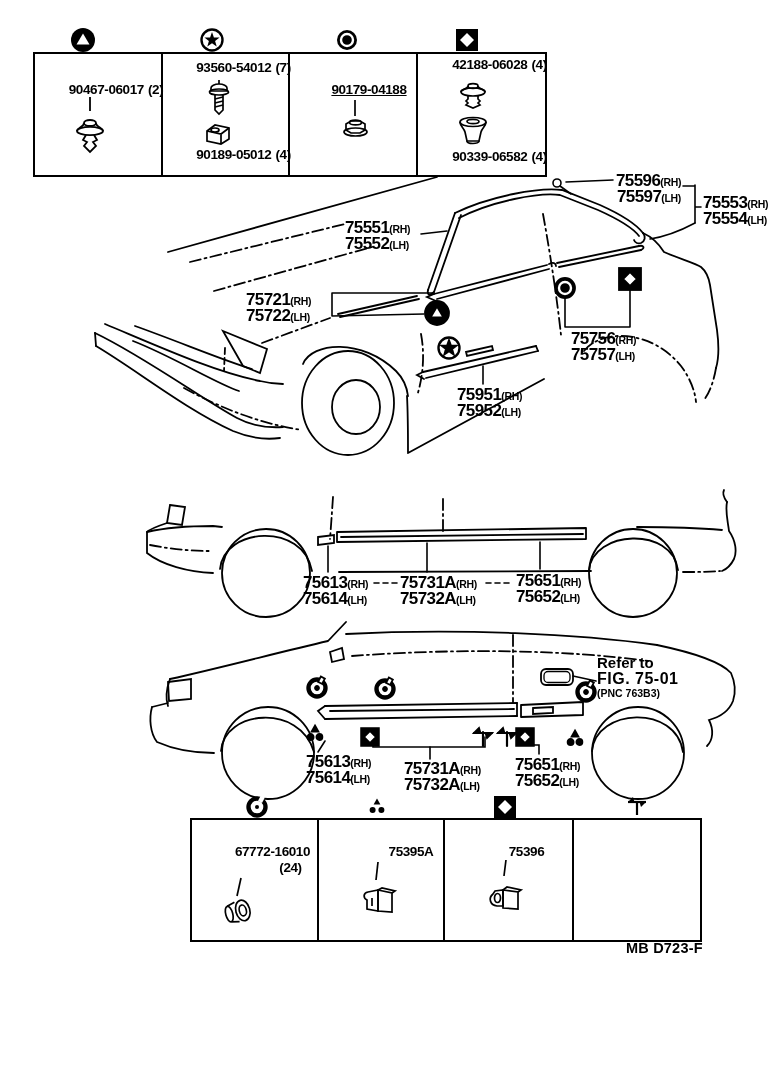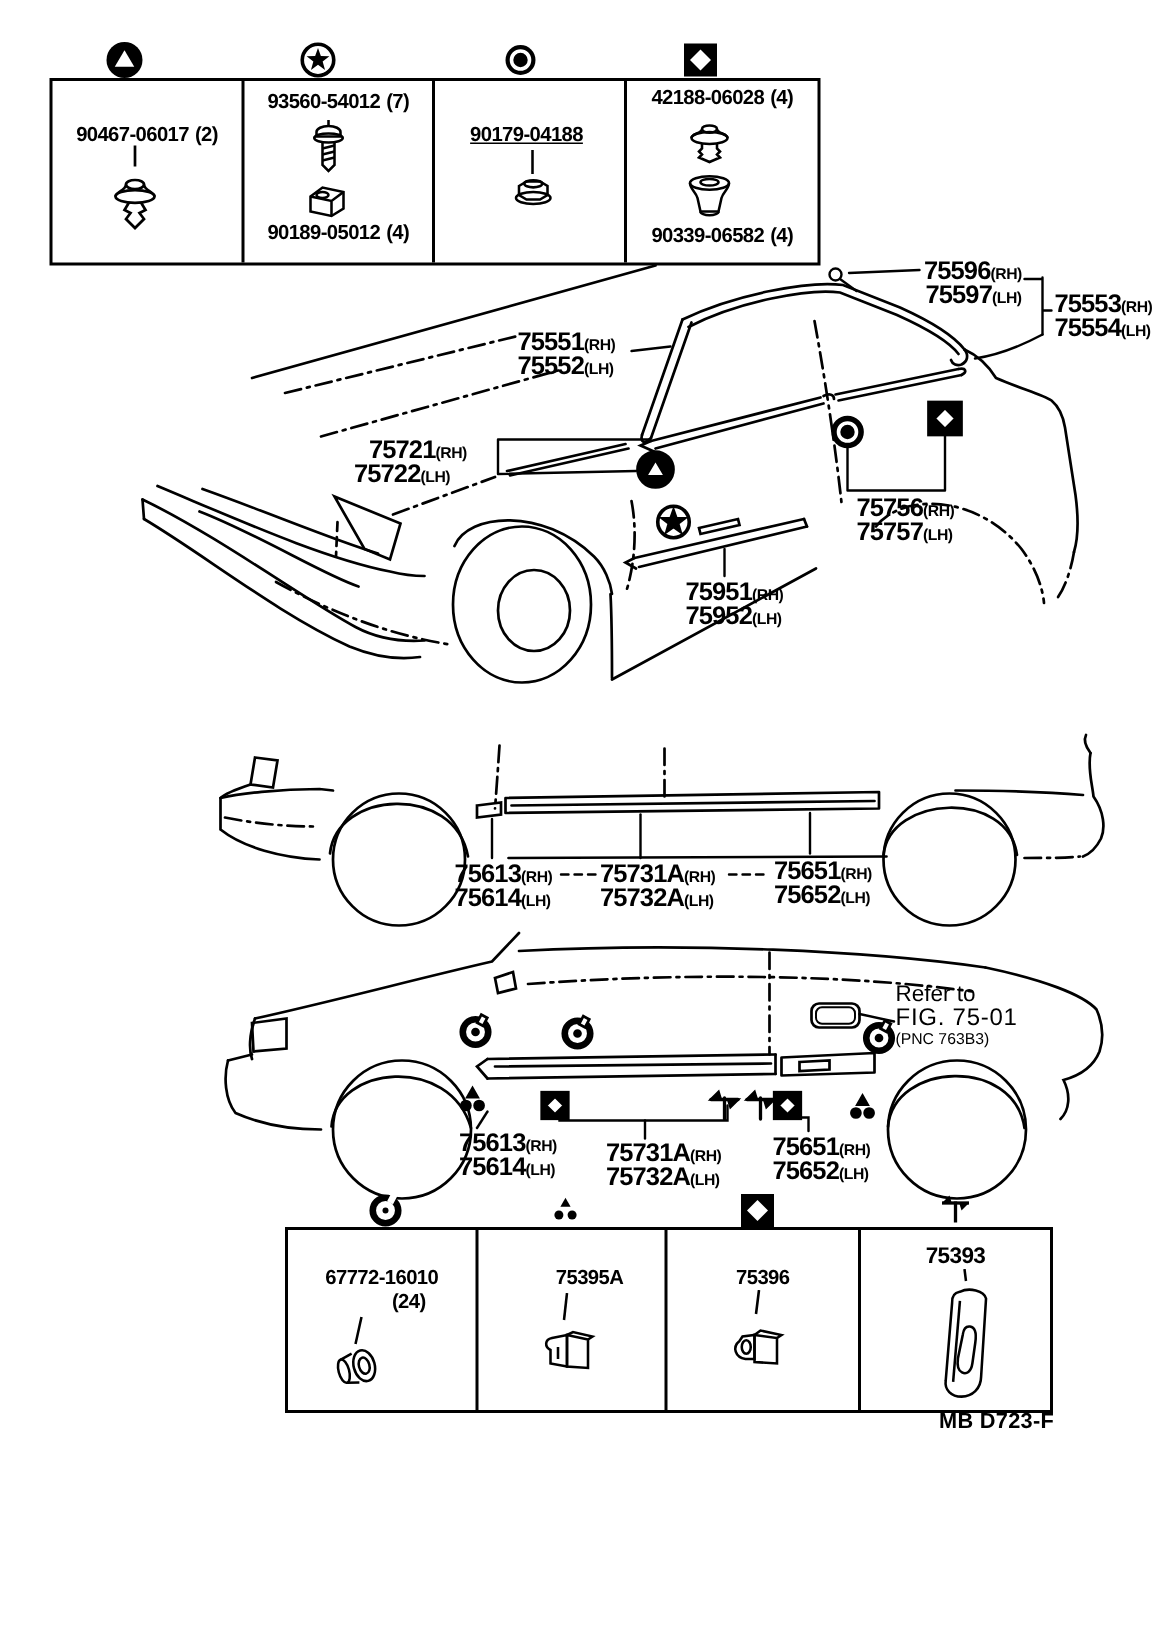--- a/index.html
+++ b/index.html
@@ -3,30 +3,30 @@
 <meta charset="utf-8">
 <style>
   html,body{margin:0;padding:0;background:#fff;}
   .page{position:relative;width:784px;height:1086px;background:#fff;overflow:hidden;
         font-family:"Liberation Sans",sans-serif;color:#000;}
   svg{display:block;}
   .art{position:absolute;left:0;top:0;}
   
   .ltable{position:absolute;border:2px solid #000;background:transparent;}
   .vdiv{position:absolute;top:0;bottom:0;width:2px;background:#000;}
-  .tcell{position:absolute;top:0;bottom:16px;}
+  .tcell{position:absolute;top:0;bottom:16px;padding-left:36px;}
   .pn-row{position:absolute;left:0;right:0;text-align:center;
           font-weight:700;font-size:13.5px;letter-spacing:-0.4px;white-space:nowrap;}
   .pn-row .q{margin-left:4px;}
   .fast{position:absolute;}
   
   .co{position:absolute;font-weight:700;font-size:17px;letter-spacing:-0.6px;
       white-space:nowrap;line-height:1;}
   .co .s{font-size:10.5px;letter-spacing:-0.3px;}
-  .note{position:absolute;font-weight:400;white-space:nowrap;line-height:1;}
+  .note{position:absolute;font-weight:700;white-space:nowrap;line-height:1;}
   .footer-code{position:absolute;font-weight:700;font-size:14.5px;letter-spacing:0.2px;}
 </style>
 </head>
 <body>
 
 <div class="page">
 
   <svg class="art" width="784" height="1086" viewBox="0 0 784 1086">
     <defs>
       <g id="sym-triangle">
@@ -380,45 +380,30 @@
           <g transform="translate(30,40)">
             <path d="M-14,-6 C-19,-2 -17,5 -10,6 L-4,6 L-4,-10 L-12,-9 Z"></path>
             <path d="M-4,-10 L11,-8 L11,9 L-4,8 Z"></path>
             <path d="M-4,-10 L0,-13 L14,-10 L11,-8"></path>
             <ellipse cx="-9.5" cy="-2" rx="3" ry="4.5"></ellipse>
           </g>
         </g>
       </svg>
     </div>
 
-    <div class="tcell" style="left:382px;width:126px;">
-      <div class="pn-row" style="top:9px;font-size:15px;">
-        <span>75393</span>
-      </div>
-      <svg class="fast" style="left:30px;top:26px;" width="80" height="92">
-        <g stroke="#000" fill="none" stroke-width="1.7">
-          <path d="M39,0 L40,8"></path>
-          <g transform="translate(39,50) rotate(8)">
-            <path d="M-8,-34 C-2,-38 8,-37 10,-32 L14,20 C15,28 10,34 3,35 C-4,36 -9,32 -9,26 L-12,-26 C-13,-31 -11,-33 -8,-34 Z"></path>
-            <path d="M-7,-28 L-4,26"></path>
-            <path d="M2,-12 C6,-12 7,-8 7,-2 L7,12 C7,18 4,20 1,19 C-2,18 -3,15 -3,10 L-2,-6 C-2,-10 -1,-12 2,-12 Z"></path>
-          </g>
-        </g>
-      </svg>
-    </div>
   </div>
 
   <div class="co" style="left:616px;top:172px;"><span class="n">75596</span><span class="s">(RH)</span></div>
   <div class="co" style="left:617px;top:188px;"><span class="n">75597</span><span class="s">(LH)</span></div>
   <div class="co" style="left:703px;top:194px;"><span class="n">75553</span><span class="s">(RH)</span></div>
   <div class="co" style="left:703px;top:210px;"><span class="n">75554</span><span class="s">(LH)</span></div>
   <div class="co" style="left:345px;top:219px;"><span class="n">75551</span><span class="s">(RH)</span></div>
   <div class="co" style="left:345px;top:235px;"><span class="n">75552</span><span class="s">(LH)</span></div>
   <div class="co" style="left:246px;top:291px;"><span class="n">75721</span><span class="s">(RH)</span></div>
-  <div class="co" style="left:236px;top:307px;"><span class="n">75722</span><span class="s">(LH)</span></div>
+  <div class="co" style="left:246px;top:307px;"><span class="n">75722</span><span class="s">(LH)</span></div>
   <div class="co" style="left:571px;top:330px;"><span class="n">75756</span><span class="s">(RH)</span></div>
   <div class="co" style="left:571px;top:346px;"><span class="n">75757</span><span class="s">(LH)</span></div>
   <div class="co" style="left:457px;top:386px;"><span class="n">75951</span><span class="s">(RH)</span></div>
   <div class="co" style="left:457px;top:402px;"><span class="n">75952</span><span class="s">(LH)</span></div>
 
   <div class="co" style="left:303px;top:574px;"><span class="n">75613</span><span class="s">(RH)</span></div>
   <div class="co" style="left:303px;top:590px;"><span class="n">75614</span><span class="s">(LH)</span></div>
   <div class="co" style="left:400px;top:574px;"><span class="n">75731A</span><span class="s">(RH)</span></div>
   <div class="co" style="left:400px;top:590px;"><span class="n">75732A</span><span class="s">(LH)</span></div>
   <div class="co" style="left:516px;top:572px;"><span class="n">75651</span><span class="s">(RH)</span></div>

